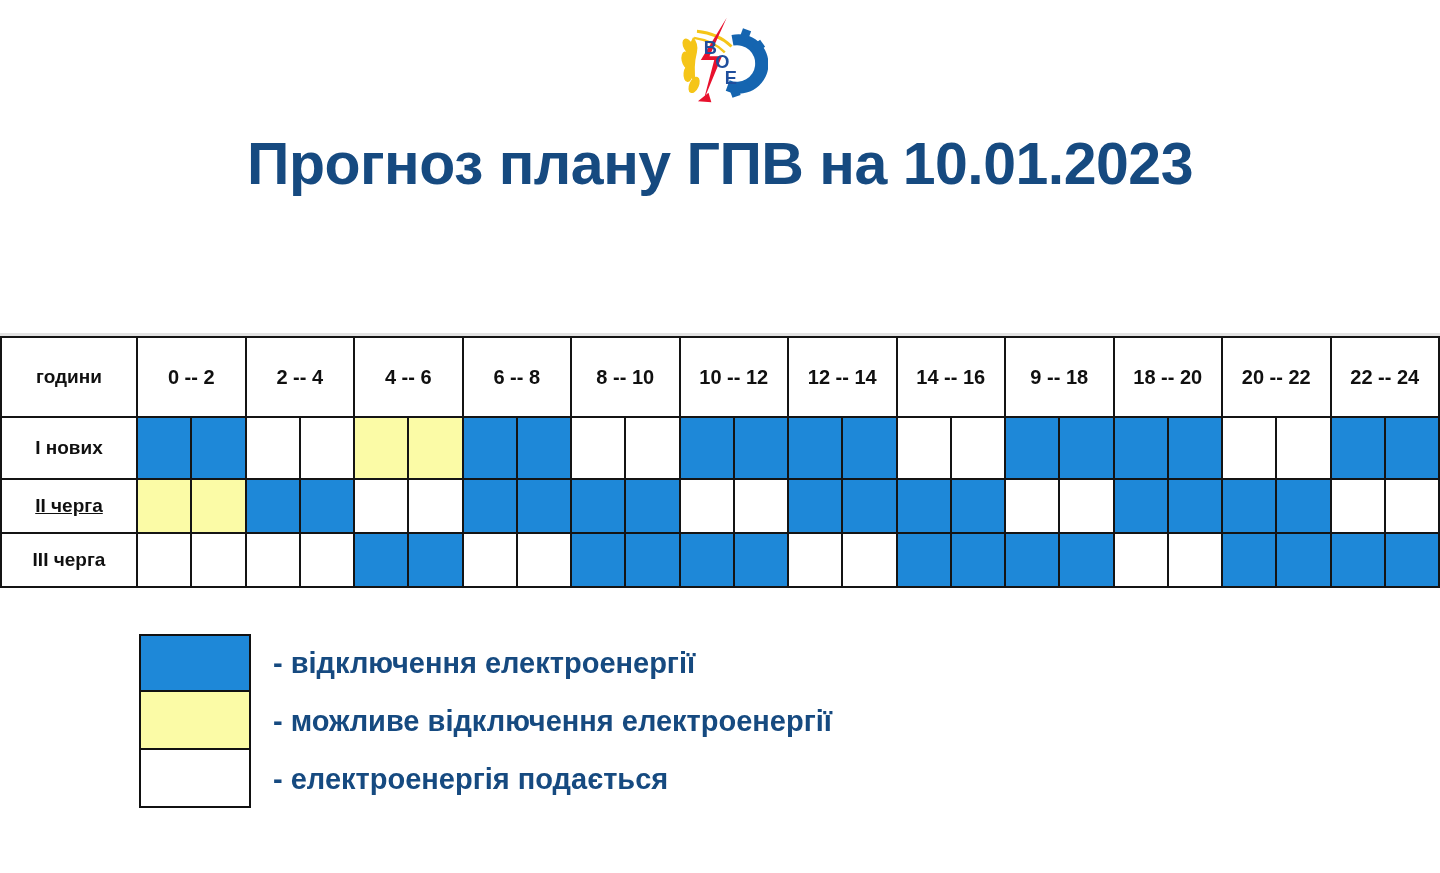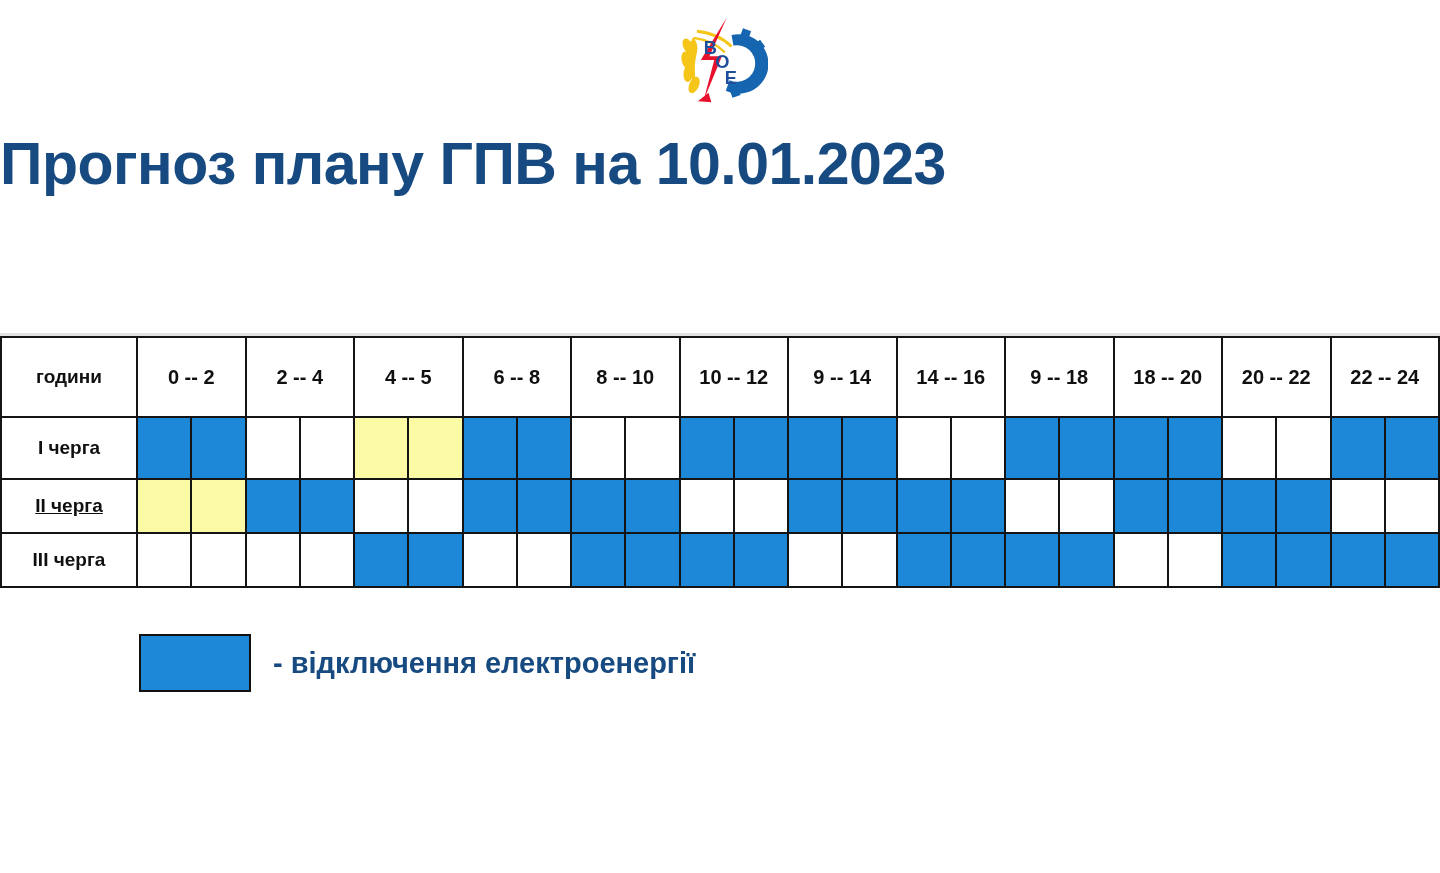--- a/index.html
+++ b/index.html
@@ -34,20 +34,21 @@
   .brand-name {
     font-size: 37px;
     font-weight: 700;
     color: #2d3138;
     letter-spacing: 0.2px;
     white-space: nowrap;
   }
 
   
   .title-block {
+    text-align: center;
     padding: 14px 0 0 0;
   }
   .main-title {
     font-size: 59px;
     font-weight: 700;
     color: #164a80;
     letter-spacing: -0.5px;
     line-height: 1.02;
     margin: 0;
     white-space: nowrap;
@@ -175,35 +176,35 @@
   <h1 class="main-title">Прогноз плану ГПВ на 10.01.2023</h1>
 </div>
 
 <div class="table-wrap">
   <table class="schedule">
     <thead>
       <tr>
         <th class="hours-corner" colspan="1">години</th>
         <th class="slot-head" colspan="2">0 -- 2</th>
         <th class="slot-head" colspan="2">2 -- 4</th>
-        <th class="slot-head" colspan="2">4 -- 5</th>
+        <th class="slot-head" colspan="2">4 -- 6</th>
         <th class="slot-head" colspan="2">6 -- 8</th>
         <th class="slot-head" colspan="2">8 -- 10</th>
         <th class="slot-head" colspan="2">10 -- 12</th>
-        <th class="slot-head" colspan="2">9 -- 14</th>
+        <th class="slot-head" colspan="2">12 -- 14</th>
         <th class="slot-head" colspan="2">14 -- 16</th>
         <th class="slot-head" colspan="2">9 -- 18</th>
         <th class="slot-head" colspan="2">18 -- 20</th>
         <th class="slot-head" colspan="2">20 -- 22</th>
         <th class="slot-head" colspan="2">22 -- 24</th>
       </tr>
     </thead>
     <tbody>
       <tr class="row-i">
-        <th class="queue-label">I черга</th>
+        <th class="queue-label">I нових</th>
       <td class="cell off"></td>
           <td class="cell off"></td>
           <td class="cell on"></td>
           <td class="cell on"></td>
           <td class="cell maybe"></td>
           <td class="cell maybe"></td>
           <td class="cell off"></td>
           <td class="cell off"></td>
           <td class="cell on"></td>
           <td class="cell on"></td>
@@ -278,13 +279,21 @@
         </tr>
     </tbody>
   </table>
 </div>
 
 <div class="legend">
   <div class="legend-row">
     <span class="legend-swatch off"></span>
     <span class="legend-text">- відключення електроенергії</span>
   </div>
+  <div class="legend-row">
+    <span class="legend-swatch maybe"></span>
+    <span class="legend-text">- можливе відключення електроенергії</span>
+  </div>
+  <div class="legend-row">
+    <span class="legend-swatch on"></span>
+    <span class="legend-text">- електроенергія подається</span>
+  </div>
 </div>
 
 </body></html>

